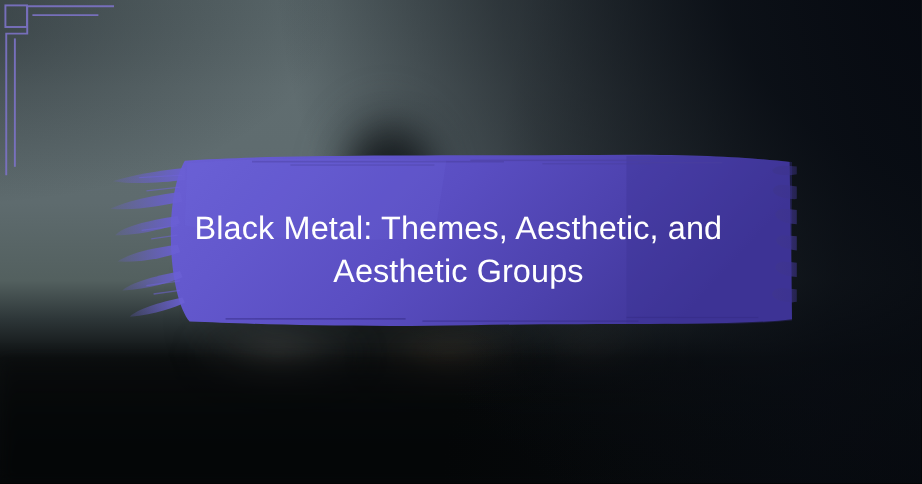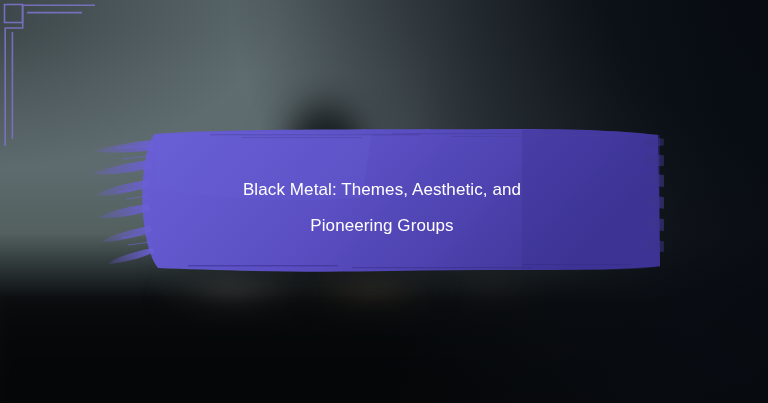--- a/index.html
+++ b/index.html
@@ -188,21 +188,21 @@
     width: 100%;
     height: 100%;
   }
   .banner-title {
     position: absolute;
     left: 60px;
     top: 46px;
     width: 460px;
     text-align: center;
     color: #ffffff;
-    font-size: 17px;
+    font-size: 27px;
     font-weight: 400;
     line-height: 36px;
     letter-spacing: 0.1px;
   }
   .banner-title .tline {
     display: block;
   }
 </style>
 </head>
 <body>
@@ -305,17 +305,17 @@
         <rect x="96" y="139" width="150" height="1.4"></rect>
         <rect x="260" y="141" width="180" height="1.2"></rect>
         <rect x="430" y="138" width="110" height="1.1"></rect>
       </g>
 
       <path d="M 64 10 C 140 4, 230 6, 280 8 L 270 72 C 180 78, 100 70, 62 62 Z" fill="#7269dd" opacity="0.16"></path>
     </svg>
 
     <div class="banner-title">
       <span class="tline">Black Metal: Themes, Aesthetic, and</span>
-      <span class="tline">Pioneering Groups</span>
+      <span class="tline">Aesthetic Groups</span>
     </div>
   </div>
 
 </div>
 
 </body></html>

